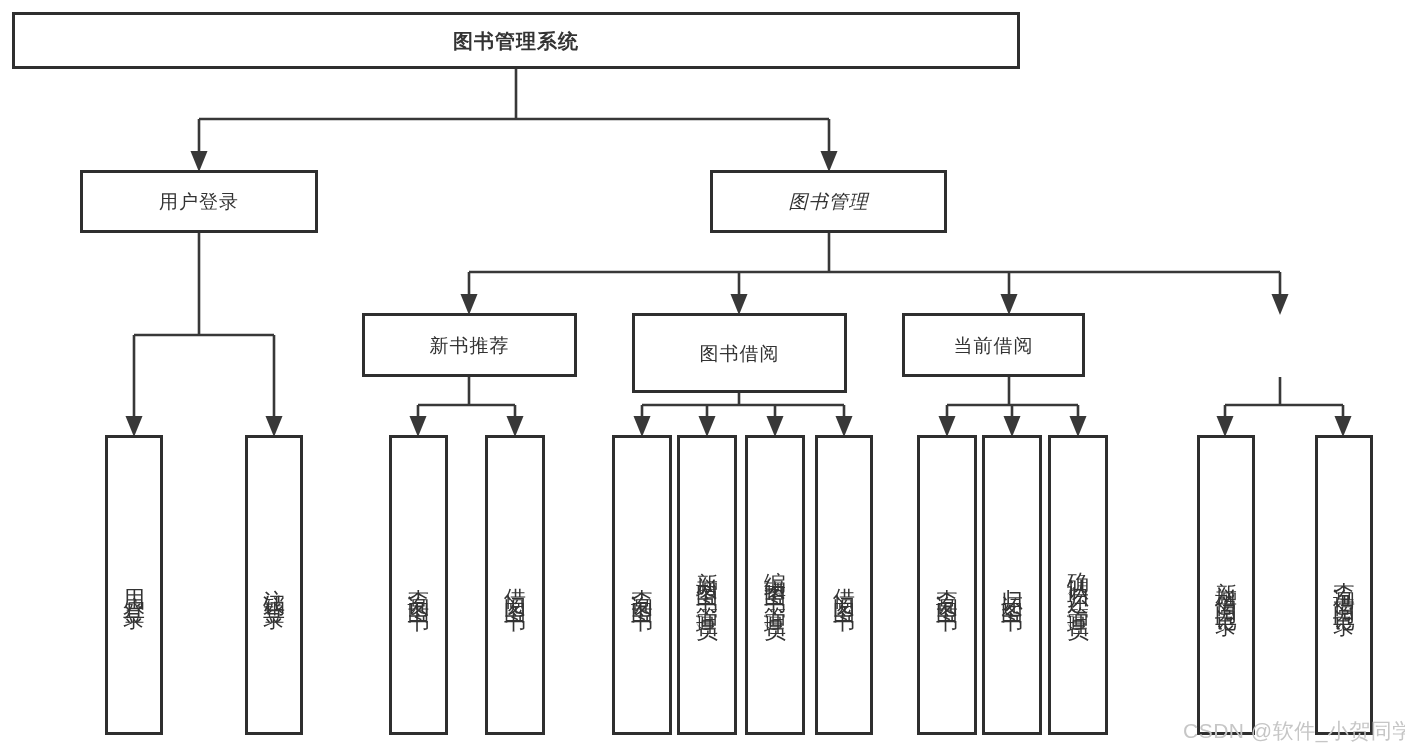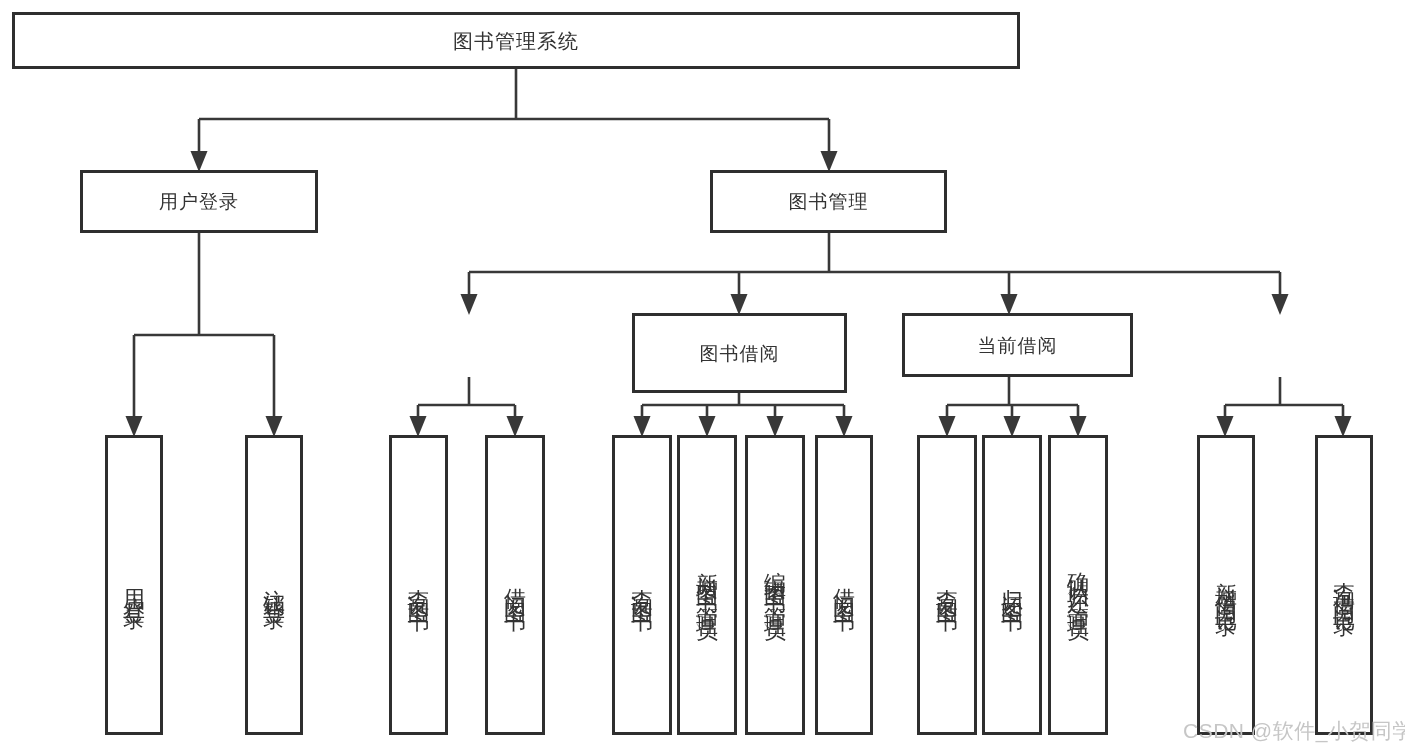--- a/index.html
+++ b/index.html
@@ -40,20 +40,21 @@
     justify-content: center;
     text-align: center;
   }
   .node {
     font-size: 19px;
     letter-spacing: 1px;
     line-height: 1;
   }
   .node.root {
     font-size: 20px;
+    font-weight: bold;
   }
   .vnode {
     writing-mode: vertical-rl;
     text-orientation: mixed;
     font-size: 22px;
     letter-spacing: 7px;
     line-height: 1;
     padding: 8px 0;
   }
   .watermark {
@@ -107,24 +108,25 @@
         <polygon points="1003.5,416 1020.5,416 1012,437"></polygon>
         <polygon points="1069.5,416 1086.5,416 1078,437"></polygon>
         <polygon points="1216.5,416 1233.5,416 1225,437"></polygon>
         <polygon points="1334.5,416 1351.5,416 1343,437"></polygon>
       </g>
   </svg>
 
   <div class="node root" style="left:12px; top:12px; width:1008px; height:57px;">图书管理系统</div>
 
   <div class="node" style="left:80px; top:170px; width:238px; height:63px;">用户登录</div>
-  <div class="node" style="left:710px; top:170px; width:237px; height:63px;">图书管理</div>
+  <div class="node" style="left:710px; top:170px; width:237px; height:63px;font-style:italic;">图书管理</div>
 
+  <div class="node" style="left:362px; top:313px; width:215px; height:64px;">新书推荐</div>
   <div class="node" style="left:632px; top:313px; width:215px; height:80px;">图书借阅</div>
-  <div class="node" style="left:902px; top:313px; width:231px; height:64px;">当前借阅</div>
+  <div class="node" style="left:902px; top:313px; width:183px; height:64px;">当前借阅</div>
 
   <div class="vnode" style="left:105px; top:435px; width:58px; height:300px;">用户登录</div>
   <div class="vnode" style="left:245px; top:435px; width:58px; height:300px;">注销登录</div>
 
   <div class="vnode" style="left:389px; top:435px; width:59px; height:300px;">查询图书</div>
   <div class="vnode" style="left:485px; top:435px; width:60px; height:300px;">借阅图书</div>
 
   <div class="vnode" style="left:612px; top:435px; width:60px; height:300px;">查询图书</div>
   <div class="vnode" style="left:677px; top:435px; width:60px; height:300px;">新增图书（管理员）</div>
   <div class="vnode" style="left:745px; top:435px; width:60px; height:300px;">编辑图书（管理员）</div>

